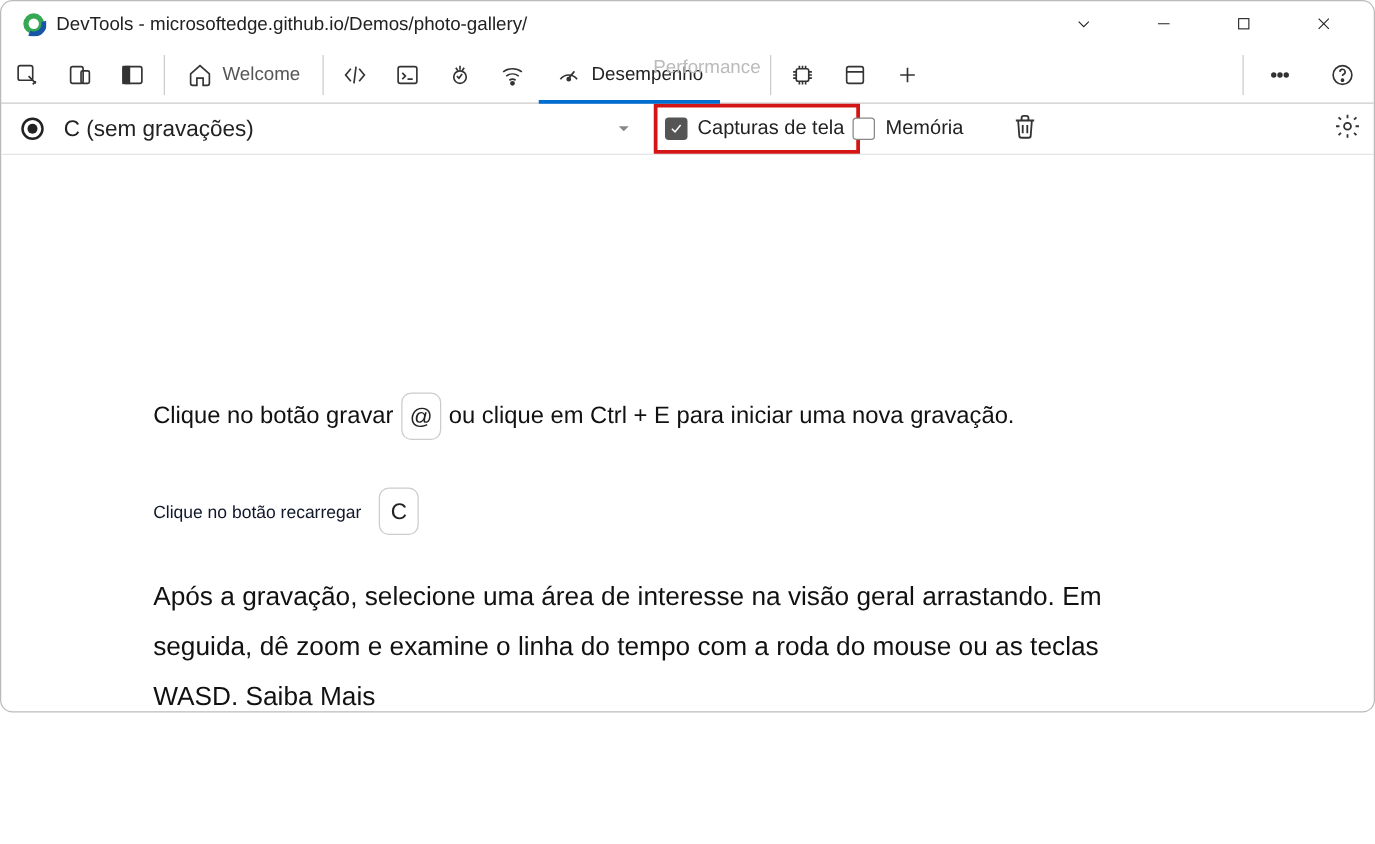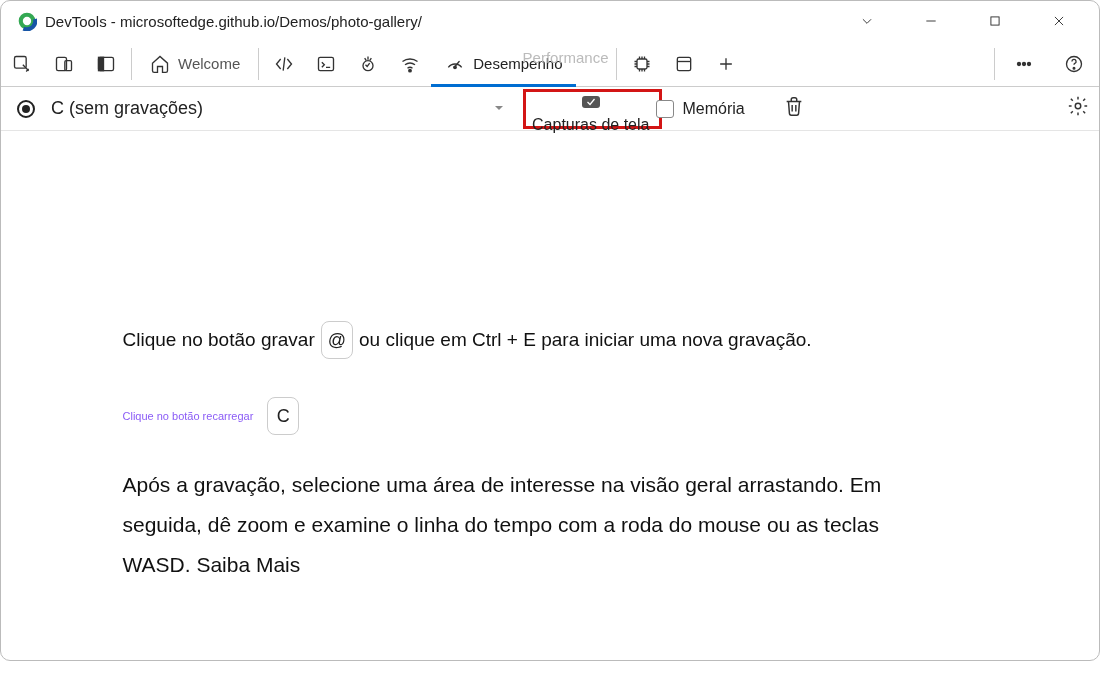--- a/index.html
+++ b/index.html
@@ -1,17 +1,17 @@
 <!DOCTYPE html>
 <html><head>
 <meta charset="utf-8">
 <style>
 * { box-sizing: border-box; margin: 0; padding: 0; }
 body { font-family: "Segoe UI", Arial, sans-serif; background: #fff; width: 1100px; height: 675px; overflow: hidden; }
-.window { width: 1100px; height: 661px; border: 1px solid #bbb; border-radius: 10px; display: flex; flex-direction: column; background: #fff; }
+.window { width: 1100px; height: 570px; border: 1px solid #bbb; border-radius: 10px; display: flex; flex-direction: column; background: #fff; }
 
 
 .titlebar { display: flex; align-items: center; height: 40px; padding: 0 8px; }
 .edge-icon { width: 20px; height: 20px; margin: 0 8px; }
 .titlebar-text { font-size: 15px; color: #222; flex: 0 0 auto; }
 .titlebar-spacer { flex: 1; }
 .win-controls { display: flex; align-items: center; gap: 28px; padding-right: 14px; }
 .win-btn { width: 36px; height: 36px; display: flex; align-items: center; justify-content: center; }
 .win-btn svg { width: 14px; height: 14px; stroke: #222; stroke-width: 1.5; fill: none; }
 
@@ -28,38 +28,38 @@
 .right-ctrls { margin-left: auto; display: flex; align-items: center; }
 .right-ctrls .tab-btn { width: 50px; }
 
 
 .sectoolbar { display: flex; align-items: center; height: 44px; padding: 0 10px 0 16px; border-bottom: 1px solid #e5e5e5; font-size: 18px; color: #222; }
 .record-circle { width: 18px; height: 18px; border: 2px solid #222; border-radius: 50%; display: flex; align-items: center; justify-content: center; margin-right: 16px; }
 .record-circle .dot { width: 8px; height: 8px; background: #222; border-radius: 50%; }
 .dropdown-text { flex: 0 0 auto; }
 .dropdown-caret { margin-left: 290px; color: #888; }
 .dropdown-caret svg { width: 12px; height: 12px; fill: #888; }
-.redbox { border: 3px solid #d31515; padding: 4px 10px 4px 6px; margin-left: 18px; display: flex; align-items: center; gap: 8px; height: 40px; flex-direction: column; }
+.redbox { border: 3px solid #d31515; padding: 4px 10px 4px 6px; margin-left: 18px; display: flex; align-items: center; gap: 8px; height: 40px; }
 .chk { width: 18px; height: 18px; background: #555; border-radius: 3px; display: flex; align-items: center; justify-content: center; }
 .chk svg { width: 12px; height: 12px; stroke: #fff; stroke-width: 2.5; fill: none; }
 .chk-empty { width: 18px; height: 18px; border: 1.5px solid #888; border-radius: 3px; background: #fff; }
 .chk-label { font-size: 16px; color: #222; }
 .mem-group { display: flex; align-items: center; gap: 8px; margin-left: 6px; }
 .trash { margin-left: 26px; }
 .trash svg { width: 22px; height: 22px; stroke: #333; stroke-width: 1.6; fill: none; }
 .gear-right { margin-left: auto; }
 .gear-right svg { width: 22px; height: 22px; stroke: #333; stroke-width: 1.6; fill: none; }
 
 
 .content { flex: 1; display: flex; flex-direction: column; align-items: center; padding-top: 190px; }
 .help-lines { width: 900px; margin-left: 45px; }
 .line1 { display: flex; align-items: center; font-size: 19px; color: #111; margin-bottom: 38px; }
 .ghostbtn { display: inline-flex; align-items: center; justify-content: center; min-width: 32px; height: 38px; border: 1px solid #ccc; border-radius: 8px; margin: 0 6px; padding: 0 6px; font-size: 18px; color: #222; background: #fff; }
 .line2 { display: flex; align-items: center; font-size: 19px; color: #111; margin-bottom: 30px; }
-.line2 .lbl-small { font-size: 11px; color: #8b5cf6; margin-right: 8px; }
+.line2 .lbl-small { font-size: 14px; color: #0f172a; margin-right: 8px; }
 .line3 { font-size: 21px; color: #111; line-height: 1.9; max-width: 770px; }
 </style>
 </head>
 <body>
 
 <div class="window">
 
   <div class="titlebar">
     <svg class="edge-icon" viewBox="0 0 24 24">
       <circle cx="12" cy="12" r="10" fill="#34a853"></circle>

